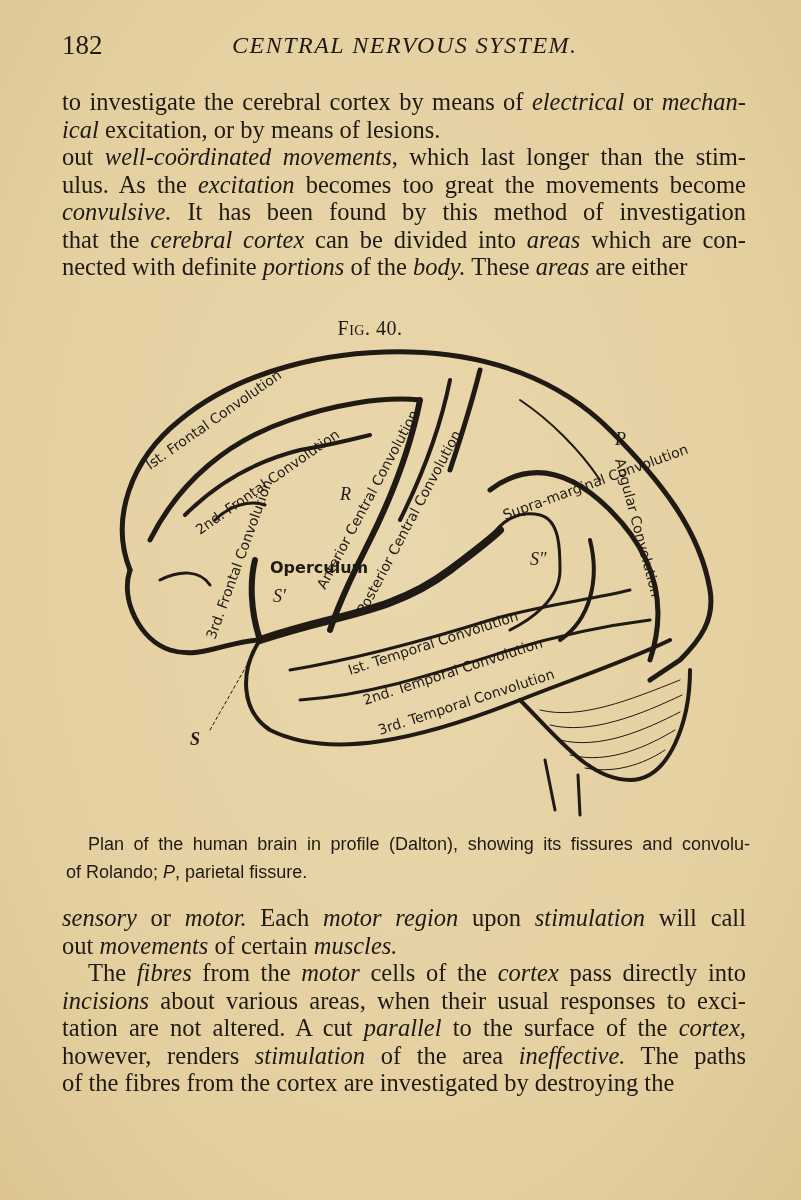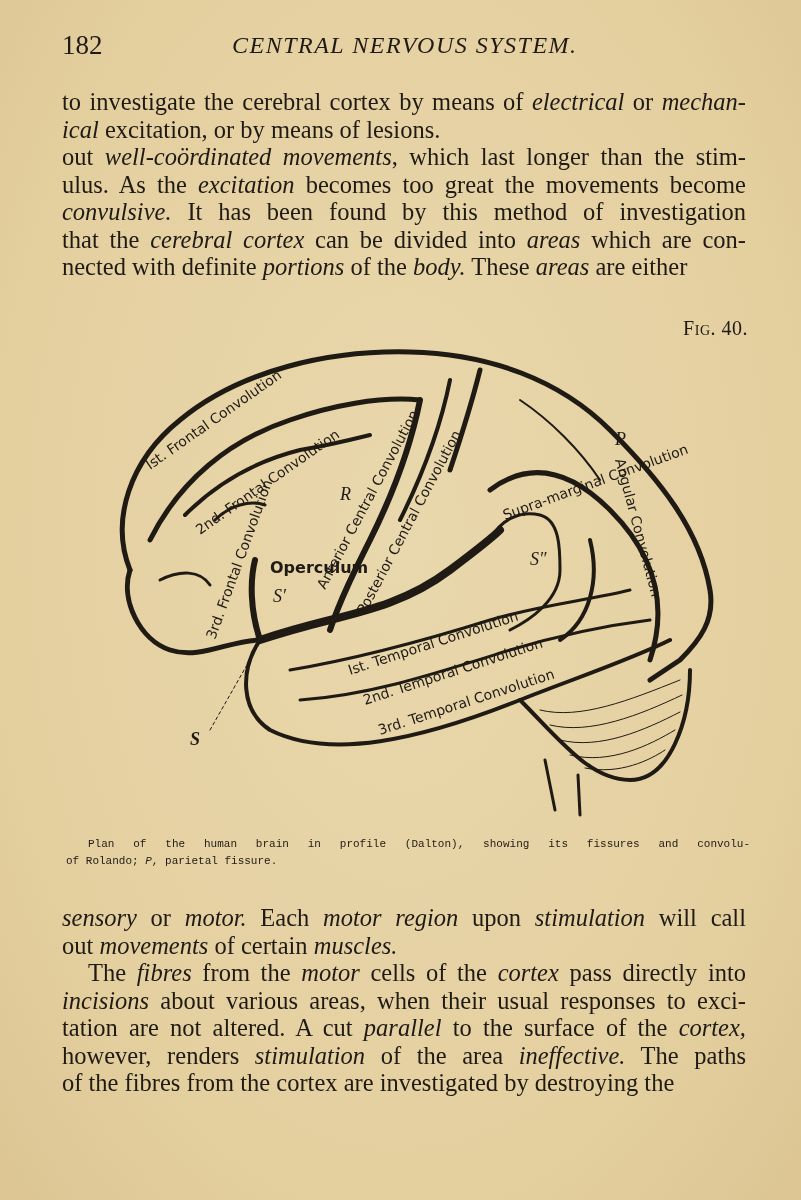--- a/index.html
+++ b/index.html
@@ -24,33 +24,33 @@
     .para {
       position: absolute; left: 62px; width: 684px;
       font-size: 24.5px; line-height: 27.5px; text-align: justify;
       text-align-last: justify;
     }
     .para .line { display: block; text-align: justify; text-align-last: justify; white-space: nowrap; }
     .para .line.last { text-align-last: left; }
     .indent { padding-left: 26px; }
     i { font-style: italic; }
     .fig-title {
-      position: absolute; top: 317px; left: 8px; width: 740px; text-align: right;
+      position: absolute; top: 317px; left: 0; width: 740px; text-align: center;
       font-size: 20px; font-variant: small-caps; letter-spacing: 0.5px;
     }
     .figure {
       position: absolute; left: 90px; top: 340px; width: 660px; height: 480px;
     }
     .caption {
       position: absolute; left: 66px; top: 836px; width: 684px;
-      font-size: 11px; line-height: 16.5px;
-      font-family: Liberation Mono, monospace;
+      font-size: 18px; line-height: 16.5px;
+      font-family: Liberation Sans, sans-serif;
     }
     .caption .line { display: block; white-space: nowrap; text-align: justify; text-align-last: justify; }
-    .caption .line.last { text-align-last: left; }
+    .caption .line.last { text-align-last: left; margin-top: 11px; }
     .caption .indent { padding-left: 22px; }
   </style>
 </head>
 <body>
 
 <div class="running-head">
   <span class="page-num">182</span>
   <span class="head-title">CENTRAL NERVOUS SYSTEM.</span>
 </div>
 

